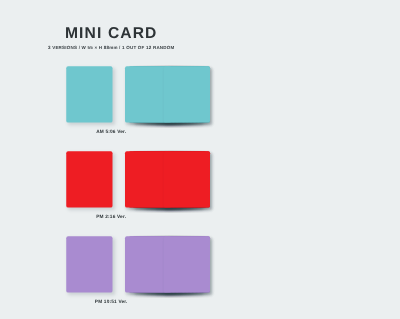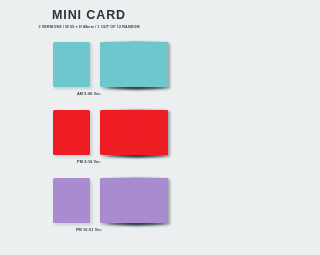--- a/index.html
+++ b/index.html
@@ -10,21 +10,21 @@
     width: 178px;
     height: 255px;
     background: #ebeff0;
     font-family: "Liberation Sans", sans-serif;
     overflow: hidden;
     position: relative;
   }
 
   
   .header {
-    padding-top: 9px;
+    padding-top: 20px;
     text-align: center;
   }
   .title {
     font-size: 12.5px;
     font-weight: bold;
     letter-spacing: 0.9px;
     color: #2d3336;
     line-height: 13px;
   }
   .subtitle {

